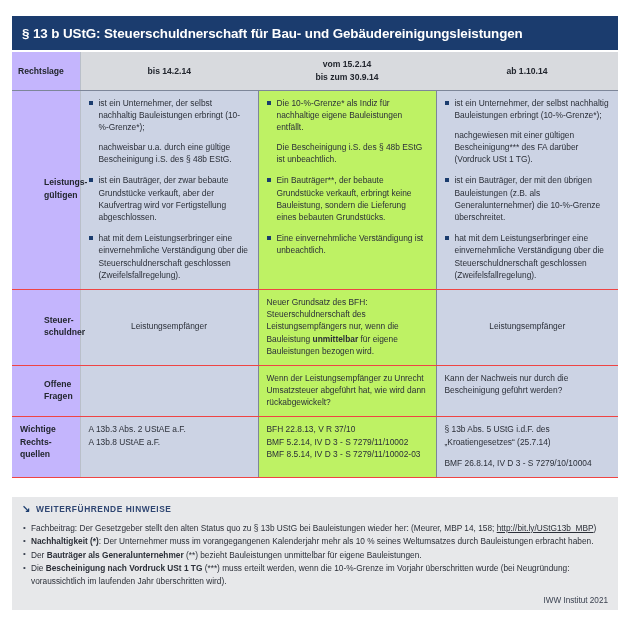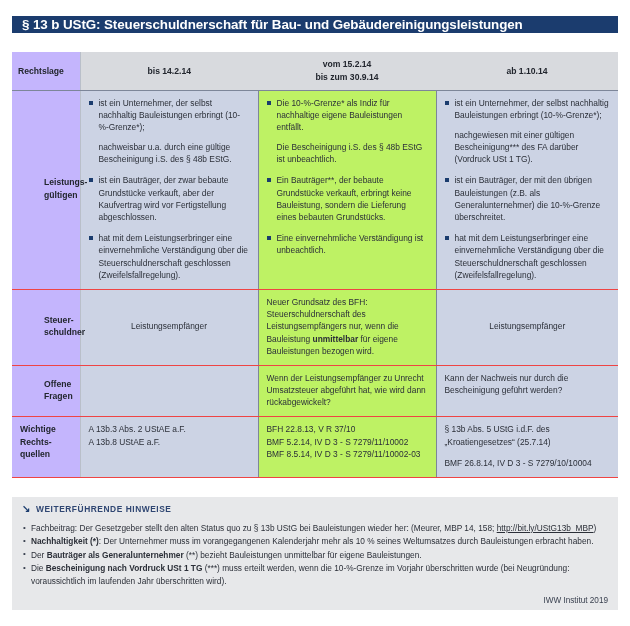--- a/index.html
+++ b/index.html
@@ -21,21 +21,21 @@
     height: 626px;
     background: #ffffff;
     box-sizing: border-box;
   }
   
   .title-bar {
     position: absolute;
     left: 12px;
     top: 16px;
     width: 606px;
-    height: 17px;
+    height: 34px;
     background: #1b3c6e;
     color: #ffffff;
     display: flex;
     align-items: center;
     padding: 0 10px;
     box-sizing: border-box;
   }
   .title-bar .title-text {
     font-size: 13.4px;
     font-weight: bold;
@@ -306,16 +306,16 @@
     <div class="hinweise-head">
       <span class="arrow-ico">↘</span>
       <span>WEITERFÜHRENDE HINWEISE</span>
     </div>
     <ul class="notes">
       <li><span>Fachbeitrag: Der Gesetzgeber stellt den alten Status quo zu § 13b UStG bei Bauleistungen wieder her: (Meurer, MBP 14, 158; </span><span class="lnk">http://bit.ly/UStG13b_MBP</span><span>)</span></li>
       <li><b>Nachhaltigkeit (*)</b><span>: Der Unternehmer muss im vorangegangenen Kalenderjahr mehr als 10 % seines Weltumsatzes durch Bauleistungen erbracht haben.</span></li>
       <li><span>Der </span><b>Bauträger als Generalunternehmer</b><span> (**) bezieht Bauleistungen unmittelbar für eigene Bauleistungen.</span></li>
       <li><span>Die </span><b>Bescheinigung nach Vordruck USt 1 TG</b><span> (***) muss erteilt werden, wenn die 10-%-Grenze im Vorjahr überschritten wurde (bei Neugründung: voraussichtlich im laufenden Jahr überschritten wird).</span></li>
     </ul>
-    <div class="credit">IWW Institut 2019</div>
+    <div class="credit">IWW Institut 2021</div>
   </div>
 
 </div>
 
 </body></html>

